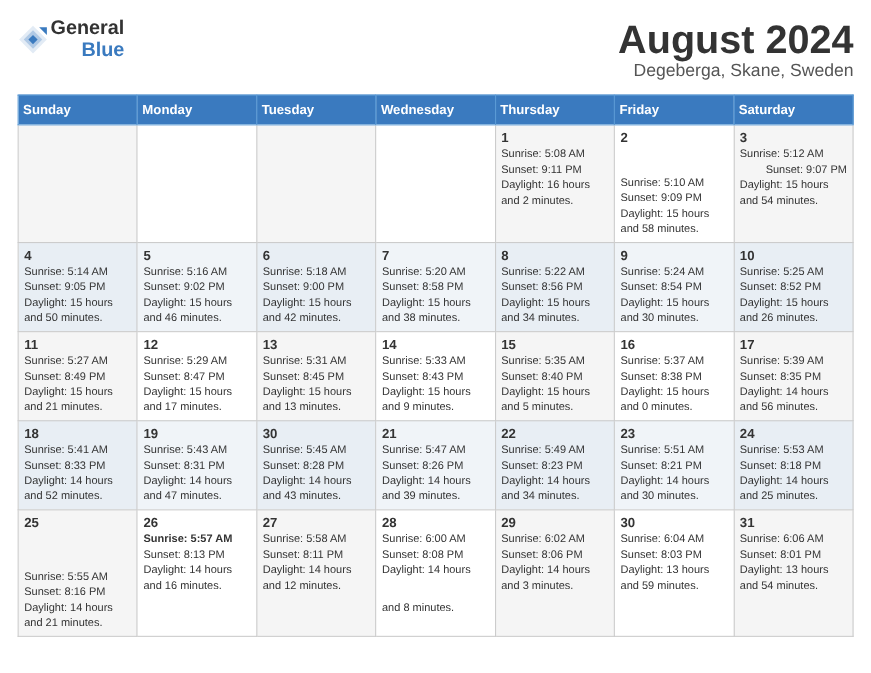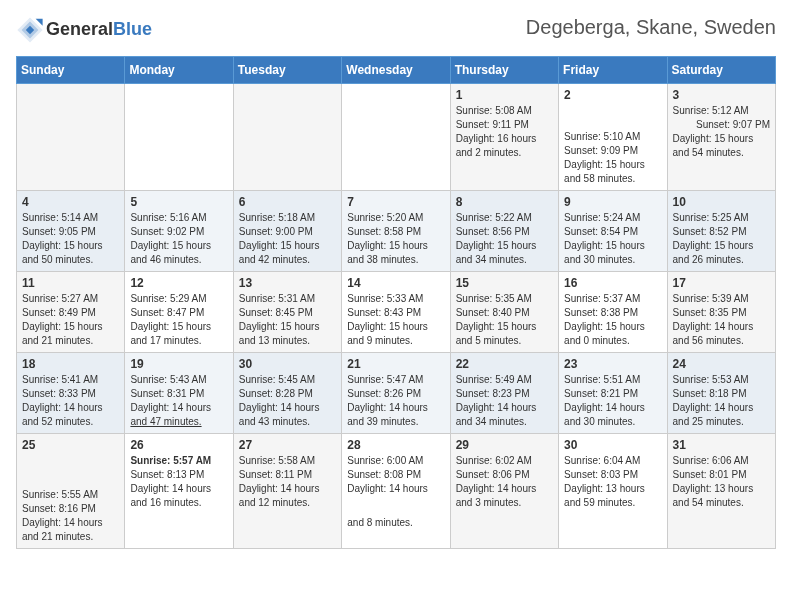--- a/index.html
+++ b/index.html
@@ -15,21 +15,21 @@
       justify-content: space-between;
       align-items: flex-start;
       margin-bottom: 12px;
     }
     .logo {
       display: flex;
       align-items: center;
     }
     .logo-text {
       display: flex;
-      flex-direction: row;
+      flex-direction: column;
       line-height: 1.1;
       align-items: flex-end;
     }
     .logo-general {
       font-size: 18px;
       font-weight: bold;
       color: #333;
     }
     .logo-blue {
       font-size: 18px;
@@ -44,21 +44,21 @@
     .title-block {
       text-align: right;
     }
     .month-title {
       font-size: 36px;
       font-weight: bold;
       color: #333;
       line-height: 1.1;
     }
     .subtitle {
-      font-size: 20px;
+      font-size: 16px;
       color: #555;
     }
     table {
       width: 100%;
       border-collapse: collapse;
       table-layout: fixed;
     }
     th {
       background-color: #3a7abf;
       color: #fff;
@@ -115,20 +115,21 @@
       <polygon points="20,8 32,20 20,32 8,20" fill="#3a7abf" opacity="0.3"></polygon>
       <polygon points="20,14 26,20 20,26 14,20" fill="#3a7abf"></polygon>
       <polygon points="28,4 38,14 38,4" fill="#3a7abf"></polygon>
     </svg>
     <div class="logo-text">
       <span class="logo-general">General</span>
       <span class="logo-blue">Blue</span>
     </div>
   </div>
   <div class="title-block">
+    <div class="month-title">August 2024</div>
     <div class="subtitle">Degeberga, Skane, Sweden</div>
   </div>
 </div>
 
 <table>
   <thead>
     <tr>
     <th>Sunday</th>
         <th>Monday</th>
         <th>Tuesday</th>
@@ -274,21 +275,21 @@
           <span style="display: block; line-height: 1.4;">Sunrise: 5:41 AM</span>
           <span style="display: block; line-height: 1.4;">Sunset: 8:33 PM</span>
           <span style="display: block; line-height: 1.4;">Daylight: 14 hours</span>
           <span style="display: block; line-height: 1.4;">and 52 minutes.</span>
         </td>
         <td>
           <span class="day-num">19</span>
           <span style="display: block; line-height: 1.4;">Sunrise: 5:43 AM</span>
           <span style="display: block; line-height: 1.4;">Sunset: 8:31 PM</span>
           <span style="display: block; line-height: 1.4;">Daylight: 14 hours</span>
-          <span style="display: block; line-height: 1.4; text-decoration: underline;">and 47 minutes.</span>
+          <span style="display: block; line-height: 1.4;">and 47 minutes.</span>
         </td>
         <td>
           <span class="day-num">30</span>
           <span style="display: block; line-height: 1.4;">Sunrise: 5:45 AM</span>
           <span style="display: block; line-height: 1.4;">Sunset: 8:28 PM</span>
           <span style="display: block; line-height: 1.4;">Daylight: 14 hours</span>
           <span style="display: block; line-height: 1.4;">and 43 minutes.</span>
         </td>
         <td>
           <span class="day-num">21</span>

